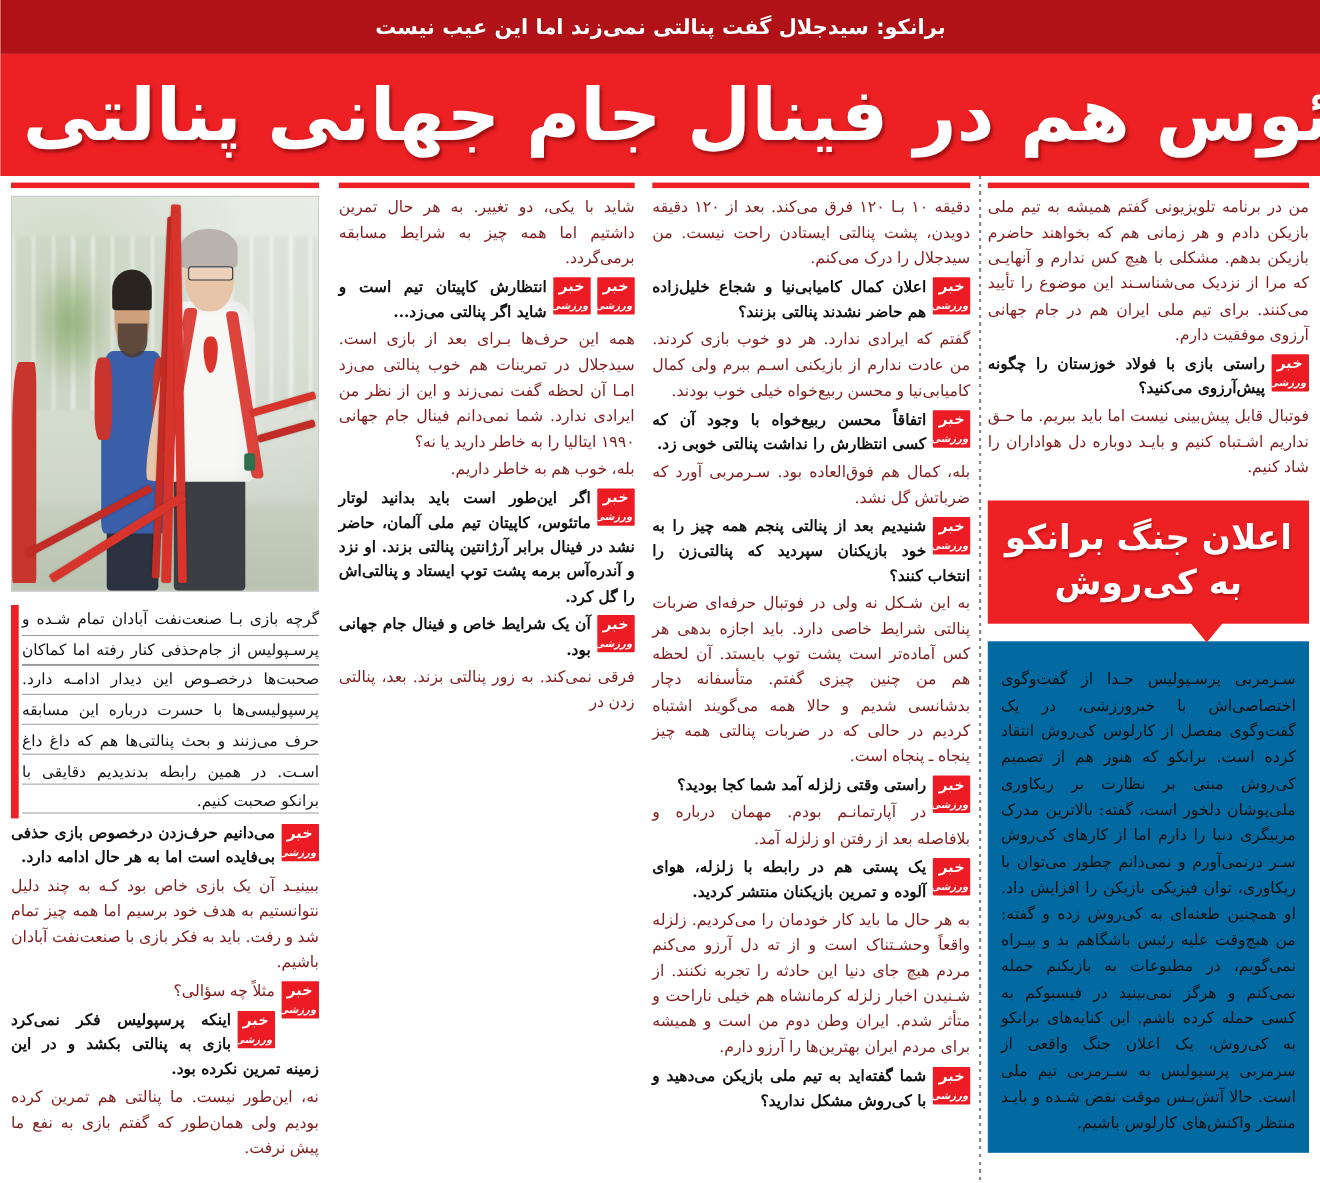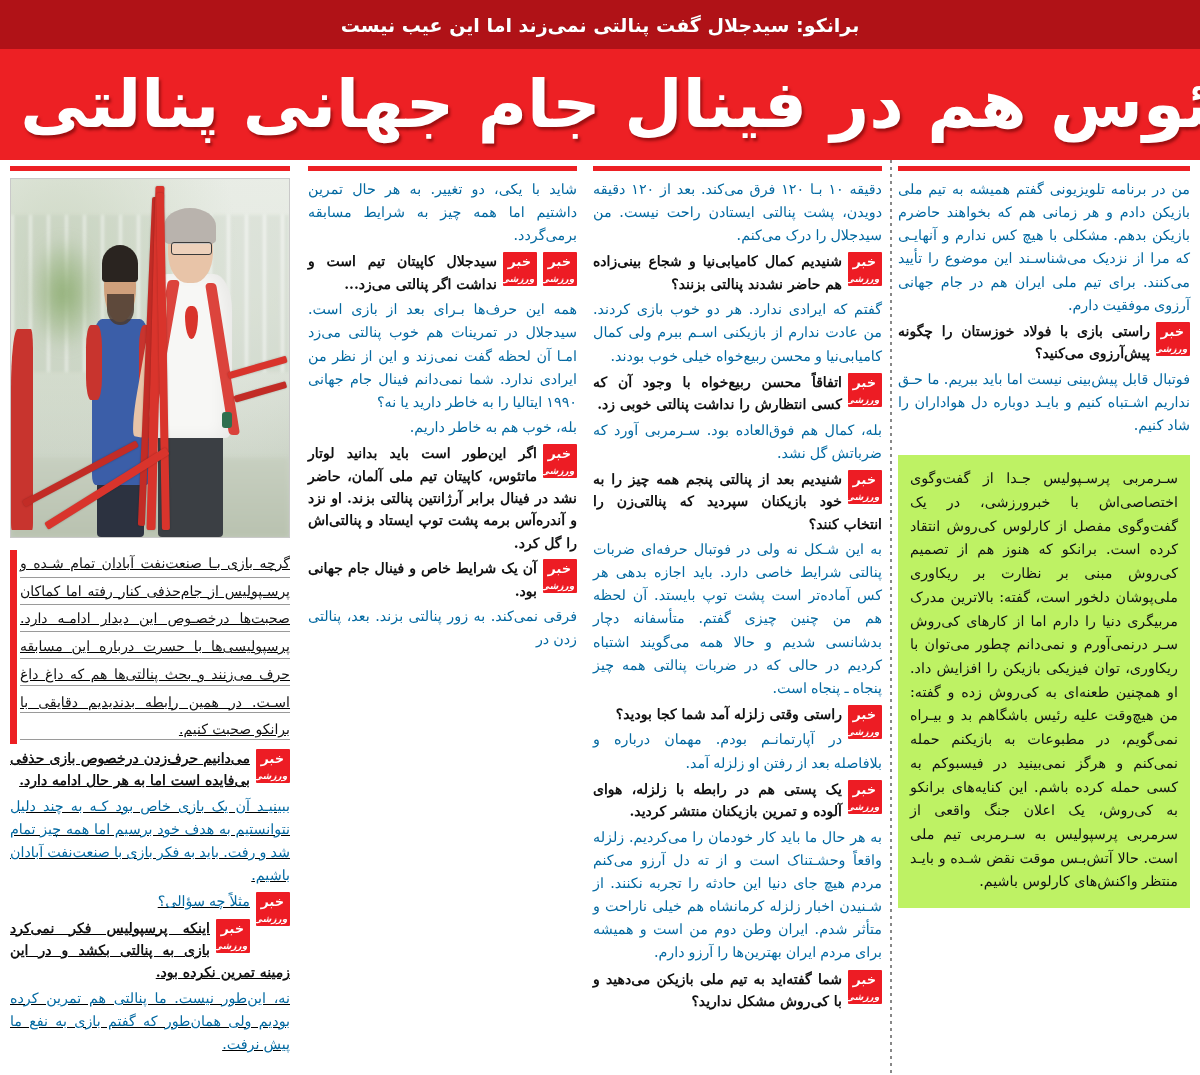--- a/index.html
+++ b/index.html
@@ -50,35 +50,35 @@
     width:1200px;height:915px;
     display:flex;flex-direction:row-reverse;
     box-sizing:border-box;
     background:#fff;
   }
 
   .col{
     box-sizing:border-box;
     position:relative;
   }
-  .col-right{width:300px;padding:6px 10px 16px 10px;text-decoration:underline;}
+  .col-right{width:300px;padding:6px 10px 16px 10px;}
   .col-mid-right{width:285px;padding:6px 8px 0 8px;}
   .col-mid-left{width:305px;padding:6px 8px 0 8px;}
   .col-left{width:310px;padding:6px 10px 0 8px;}
 
   .rule-top{
     height:5px;background:#ed2024;margin-bottom:7px;
   }
 
   p.body{
     margin:0 0 2px 0;
     font-size:14.3px;
     line-height:1.62;
     text-align:justify;
-    color:#0369a1;
+    color:#7f1d1d;
     font-family:"DejaVu Serif","Liberation Serif",serif;
     word-spacing:-0.5px;
   }
   p.body.last{margin-bottom:7px;}
 
   
   .qa{
     margin:3px 0 3px 0;
     font-size:14px;
     line-height:1.6;
@@ -132,22 +132,22 @@
     text-shadow:1px 2px 2px rgba(100,0,0,.4);
   }
   .sidebar-head:after{
     content:"";position:absolute;
     bottom:-17px;right:78px;
     border-left:15px solid transparent;
     border-right:15px solid transparent;
     border-top:18px solid #ed2024;
   }
   .sidebar-body{
-    background:#bef264;
-    padding:12px 12px 14px 12px;
+    background:#0369a1;
+    padding:24px 12px 14px 12px;
   }
   .sidebar-body p{
     margin:0;
     font-size:14.3px;line-height:1.66;
     text-align:justify;color:#111;
     font-family:"DejaVu Serif","Liberation Serif",serif;
   }
 
   
   .dotted-edge{
@@ -401,21 +401,21 @@
         <span class="lg-top">خبر</span>
         <span class="lg-bot">ورزشی</span>
       </span>
     </div>
 
     <div class="qa">
       <span class="logo-badge">
         <span class="lg-top">خبر</span>
         <span class="lg-bot">ورزشی</span>
       </span>
-      <span>سیدجلال کاپیتان تیم است و نداشت اگر پنالتی می‌زد...</span>
+      <span>انتظارش کاپیتان تیم است و شاید اگر پنالتی می‌زد...</span>
     </div>
     <p class="body">همه این حرف‌ها بـرای بعد از بازی است. سیدجلال در تمرینات هم خوب پنالتی می‌زد امـا آن لحظه گفت نمی‌زند و این از نظر من ایرادی ندارد. شما نمی‌دانم فینال جام جهانی ۱۹۹۰ ایتالیا را به خاطر دارید یا نه؟</p>
     <p class="body">بله، خوب هم به خاطر داریم.</p>
 
     <div class="qa">
       <span class="logo-badge">
         <span class="lg-top">خبر</span>
         <span class="lg-bot">ورزشی</span>
       </span>
       <span>اگر این‌طور است باید بدانید لوتار ماتئوس، کاپیتان تیم ملی آلمان، حاضر نشد در فینال برابر آرژانتین پنالتی بزند. او نزد و آندره‌آس برمه پشت توپ ایستاد و پنالتی‌اش را گل کرد.</span>
@@ -434,21 +434,21 @@
   <div class="col col-mid-left">
     <div class="rule-top"></div>
 
     <p class="body">دقیقه ۱۰ بـا ۱۲۰ فرق می‌کند. بعد از ۱۲۰ دقیقه دویدن، پشت پنالتی ایستادن راحت نیست. من سیدجلال را درک می‌کنم.</p>
 
     <div class="qa">
       <span class="logo-badge">
         <span class="lg-top">خبر</span>
         <span class="lg-bot">ورزشی</span>
       </span>
-      <span>شنیدیم کمال کامیابی‌نیا و شجاع بینی‌زاده هم حاضر نشدند پنالتی بزنند؟</span>
+      <span>اعلان کمال کامیابی‌نیا و شجاع خلیل‌زاده هم حاضر نشدند پنالتی بزنند؟</span>
     </div>
     <p class="body">گفتم که ایرادی ندارد. هر دو خوب بازی کردند. من عادت ندارم از بازیکنی اسـم ببرم ولی کمال کامیابی‌نیا و محسن ربیع‌خواه خیلی خوب بودند.</p>
 
     <div class="qa">
       <span class="logo-badge">
         <span class="lg-top">خبر</span>
         <span class="lg-bot">ورزشی</span>
       </span>
       <span>اتفاقاً محسن ربیع‌خواه با وجود آن که کسی انتظارش را نداشت پنالتی خوبی زد.</span>
     </div>
@@ -499,19 +499,22 @@
     <div class="qa">
       <span class="logo-badge">
         <span class="lg-top">خبر</span>
         <span class="lg-bot">ورزشی</span>
       </span>
       <span>راستی بازی با فولاد خوزستان را چگونه پیش‌آرزوی می‌کنید؟</span>
     </div>
     <p class="body last">فوتبال قابل پیش‌بینی نیست اما باید ببریم. ما حـق نداریم اشـتباه کنیم و بایـد دوباره دل هواداران را شاد کنیم.</p>
 
     <div class="sidebar-wrap">
+      <div class="sidebar-head">
+        <h2>اعلان جنگ برانکو به کی‌روش</h2>
+      </div>
       <div class="sidebar-body">
         <p>سـرمربی پرسـپولیس جـدا از گفت‌وگوی اختصاصی‌اش با خبرورزشی، در یک گفت‌وگوی مفصل از کارلوس کی‌روش انتقاد کرده است. برانکو که هنوز هم از تصمیم کی‌روش مبنی بر نظارت بر ریکاوری ملی‌پوشان دلخور است، گفته: بالاترین مدرک مربیگری دنیا را دارم اما از کارهای کی‌روش سـر درنمی‌آورم و نمی‌دانم چطور می‌توان با ریکاوری، توان فیزیکی بازیکن را افزایش داد. او همچنین طعنه‌ای به کی‌روش زده و گفته: من هیچ‌وقت علیه رئیس باشگاهم بد و بیـراه نمی‌گویم، در مطبوعات به بازیکنم حمله نمی‌کنم و هرگز نمی‌بینید در فیسبوکم به کسی حمله کرده باشم. این کنایه‌های برانکو به کی‌روش، یک اعلان جنگ واقعی از سرمربی پرسپولیس به سـرمربی تیم ملی است. حالا آتش‌بـس موقت نقض شـده و بایـد منتظر واکنش‌های کارلوس باشیم.</p>
       </div>
     </div>
   </div>
 
 </div>
 
 </body></html>

